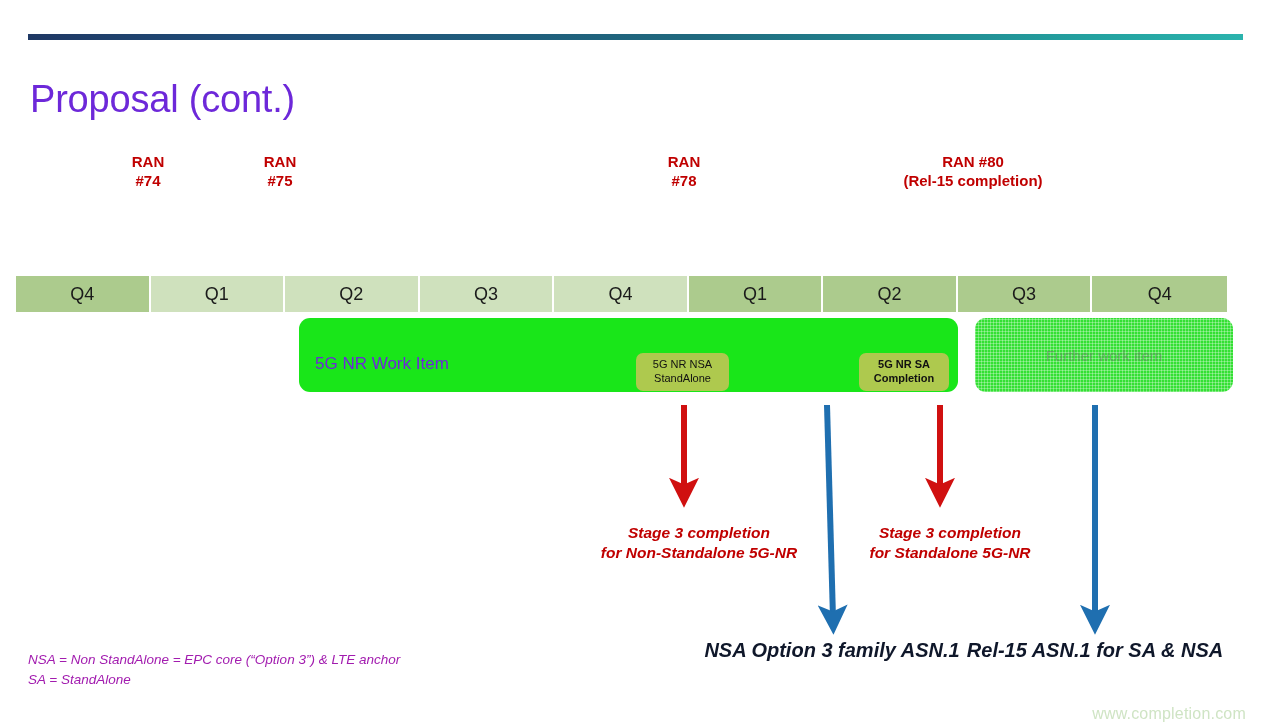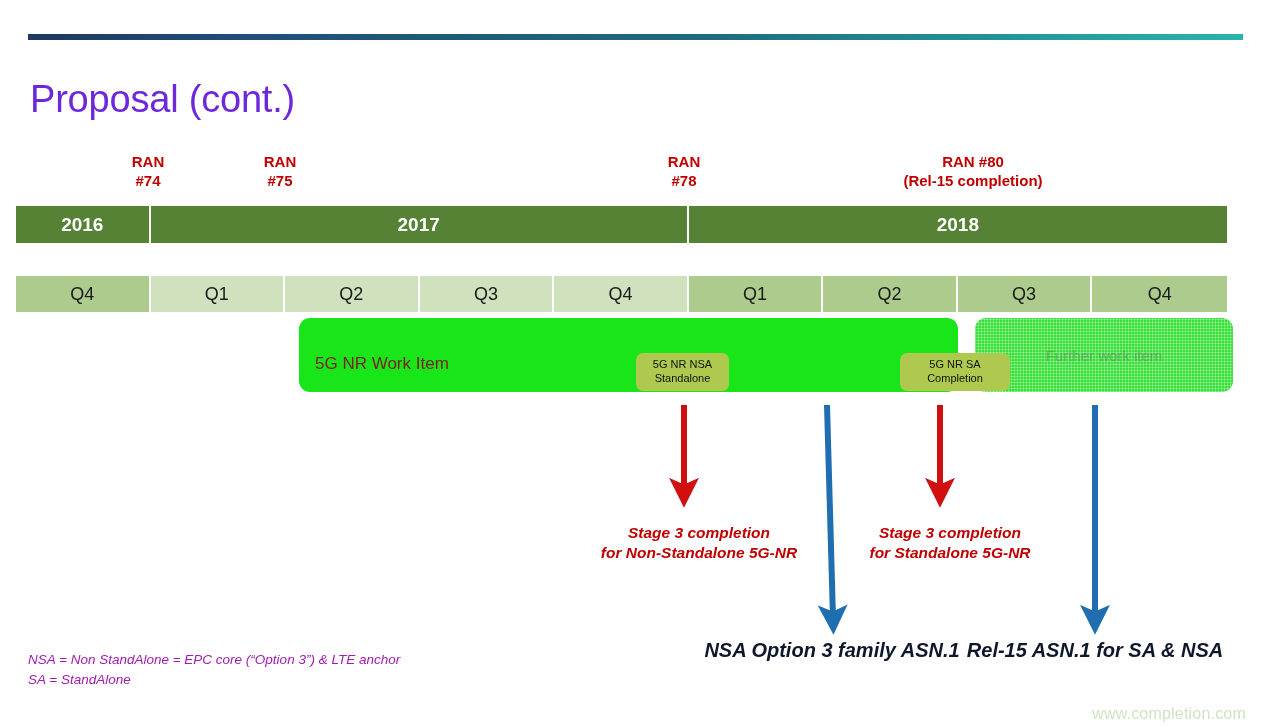--- a/index.html
+++ b/index.html
@@ -65,21 +65,21 @@
     background: #fdeebb; border-radius: 7px;
     display: flex; align-items: center; justify-content: center;
     font-size: 17px; color: #1a1a1a;
   }
   .bar-wi {
     position: absolute; left: 299px; top: 318px; width: 659px; height: 74px;
     background: #19e619; border-radius: 11px;
   }
   .bar-wi-label {
     position: absolute; left: 16px; top: 36px;
-    font-size: 17px; color: #7f1d1d; white-space: nowrap;
+    font-size: 17px; color: #6d28d9; white-space: nowrap;
   }
   .bar-further {
     position: absolute; left: 975px; top: 318px; width: 258px; height: 74px;
     border-radius: 11px;
     background-color: #33e033;
     background-image:
       repeating-linear-gradient(0deg,   rgba(255,255,255,0.30) 0 1px, rgba(0,0,0,0) 1px 3px),
       repeating-linear-gradient(90deg,  rgba(255,255,255,0.30) 0 1px, rgba(0,0,0,0) 1px 3px);
     display: flex; align-items: center; justify-content: center;
   }
@@ -137,25 +137,20 @@
       <div class="ran-label" style="left: 148px; top: 152px;">RAN
 #74</div>
       <div class="ran-label" style="left: 280px; top: 152px;">RAN
 #75</div>
       <div class="ran-label" style="left: 684px; top: 152px;">RAN
 #78</div>
       <div class="ran-label" style="left: 973px; top: 152px;">RAN #80
 (Rel-15 completion)</div>
     </div>
 
-  <div class="tl-years" id="tl-years">
-      <div class="tl-year" style="width: 134.556px;">2016</div>
-      <div class="tl-year" style="width: 538.222px;">2017</div>
-      <div class="tl-year" style="width: 538.222px;">2018</div>
-    </div>
   <div class="tl-quarters" id="tl-quarters">
       <div class="tl-q shade-mid" style="width: 134.556px;">Q4</div>
       <div class="tl-q shade-pale" style="width: 134.556px;">Q1</div>
       <div class="tl-q shade-pale" style="width: 134.556px;">Q2</div>
       <div class="tl-q shade-pale" style="width: 134.556px;">Q3</div>
       <div class="tl-q shade-pale" style="width: 134.556px;">Q4</div>
       <div class="tl-q shade-mid" style="width: 134.556px;">Q1</div>
       <div class="tl-q shade-mid" style="width: 134.556px;">Q2</div>
       <div class="tl-q shade-mid" style="width: 134.556px;">Q3</div>
       <div class="tl-q shade-mid" style="width: 134.556px;">Q4</div>
@@ -165,22 +160,22 @@
   <div class="bar-wi">
     <span class="bar-wi-label">5G NR Work Item</span>
   </div>
 
   <div class="bar-further">
     <span class="bar-further-label">Further work item</span>
   </div>
 
   <div id="chips">
       <div class="chip" style="left: 636px; width: 93px;">5G NR NSA
-Standalone</div>
-      <div class="chip" style="left: 900px; width: 110px;">5G NR SA
+StandAlone</div>
+      <div class="chip" style="left: 859px; width: 90px; font-weight: bold;">5G NR SA
 Completion</div>
     </div>
 
   <svg class="arrow-svg" id="arrow-layer" viewBox="0 0 1268 727">
       <defs>
         <marker id="ah0" markerWidth="5" markerHeight="5" refX="2.2" refY="2.5" orient="auto" markerUnits="strokeWidth">
           <path d="M0,0 L5,2.5 L0,5 L1.1,2.5 Z" fill="#d01010"></path>
         </marker>
         <marker id="ah1" markerWidth="5" markerHeight="5" refX="2.2" refY="2.5" orient="auto" markerUnits="strokeWidth">
           <path d="M0,0 L5,2.5 L0,5 L1.1,2.5 Z" fill="#d01010"></path>

